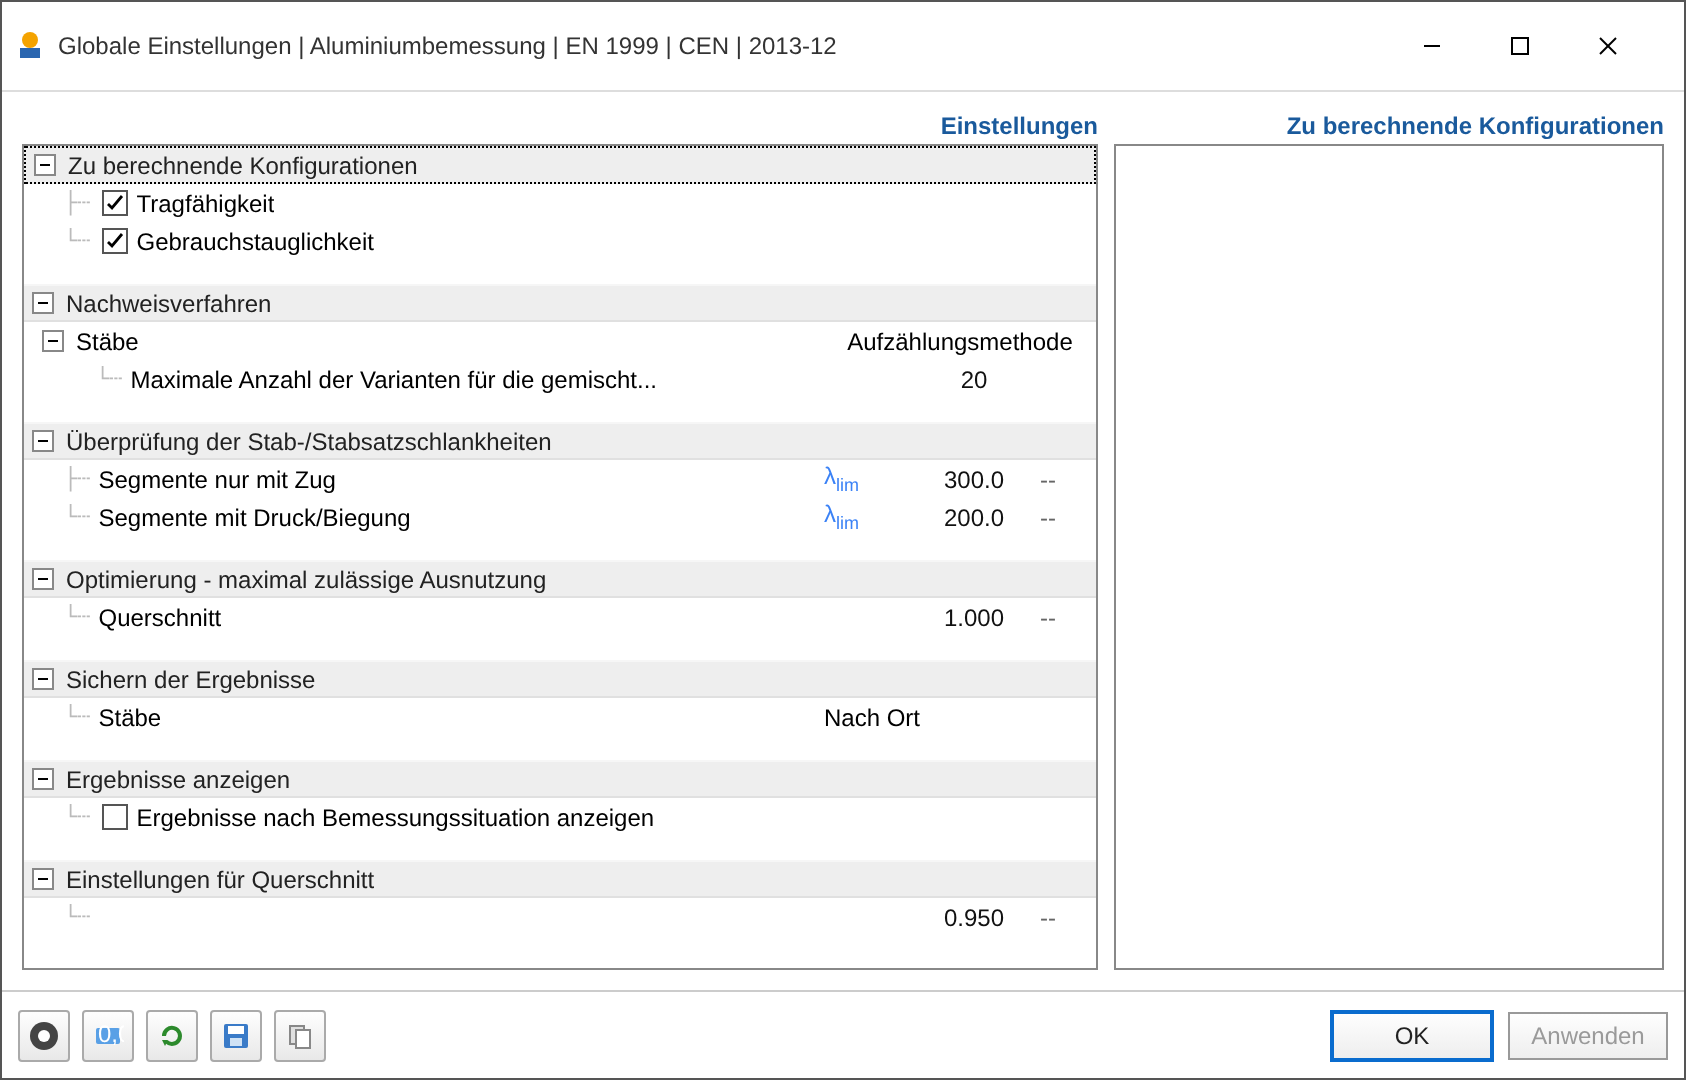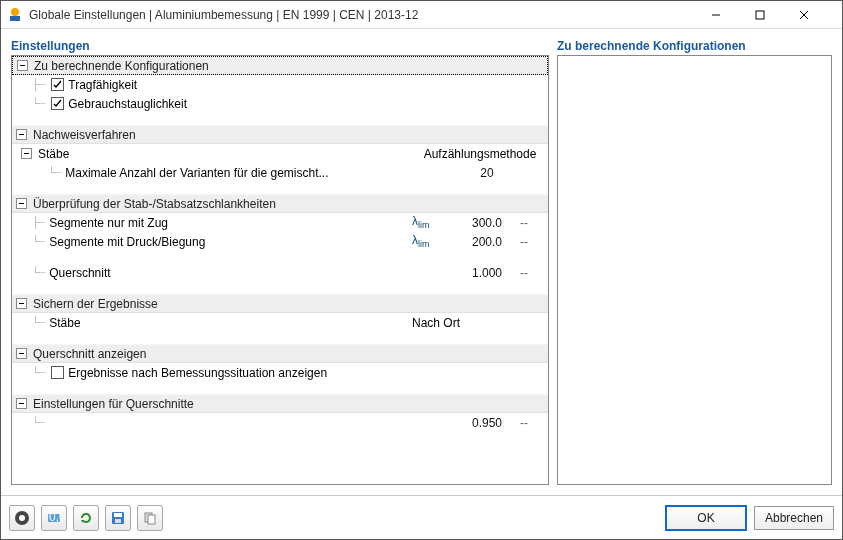--- a/index.html
+++ b/index.html
@@ -1,35 +1,35 @@
 <!DOCTYPE html>
 <html><head>
 <meta charset="utf-8">
 <style>
 * { box-sizing: border-box; margin: 0; padding: 0; font-family: "Segoe UI", Tahoma, sans-serif; font-size: 12px; }
 body { background: #fff; width: 843px; height: 540px; border: 1px solid #555; display: flex; flex-direction: column; }
-.titlebar { height: 28px; background: #fff; display: flex; align-items: center; padding: 0 16px 0 6px; border-bottom: 1px solid #ddd; }
+.titlebar { height: 45px; background: #fff; display: flex; align-items: center; padding: 0 16px 0 6px; border-bottom: 1px solid #ddd; }
 .titlebar .app-icon { width: 16px; height: 16px; margin-right: 6px; }
 .titlebar .title { flex: 1; color: #333; }
 .titlebar .wbtn { width: 44px; height: 28px; display: flex; align-items: center; justify-content: center; color: #000; }
 .main { flex: 1; display: flex; padding: 10px; gap: 8px; overflow: hidden; }
 .left { flex: 1; display: flex; flex-direction: column; min-width: 0; }
 .right { width: 275px; display: flex; flex-direction: column; }
-.section-label { color: #1a5a9c; font-weight: 600; margin-bottom: 2px; }
+.section-label { color: #1a5a9c; font-weight: 600; margin-bottom: 2px; text-align: right; }
 .tree-box { flex: 1; border: 1px solid #888; background: #fff; overflow: auto; }
 .right .content-box { flex: 1; border: 1px solid #888; background: #fff; }
 .node-header { height: 19px; display: flex; align-items: center; background: #eeeeee; padding-left: 4px; color: #222; border-top: 1px solid #f6f6f6; border-bottom: 1px solid #e0e0e0; }
 .node-header.selected { border: 1px dotted #000; }
 .expander { width: 11px; height: 11px; border: 1px solid #888; display: flex; align-items: center; justify-content: center; margin-right: 6px; flex-shrink: 0; cursor: pointer; background: #fff; }
 .expander svg { display: block; }
 .indent { display: inline-block; flex-shrink: 0; }
 .row { height: 19px; display: flex; align-items: center; background: #fff; }
 .row .label-cell { flex: 1; padding-left: 4px; display: flex; align-items: center; min-width: 0; }
 .row .label-cell span { white-space: nowrap; overflow: hidden; text-overflow: ellipsis; }
-.row .sym-cell { width: 52px; text-align: left; color: #0c4a6e; }
+.row .sym-cell { width: 52px; text-align: left; color: #3b82f6; }
 .row .val-cell { width: 54px; text-align: center; padding-right: 8px; color: #111; }
 .row .unit-cell { width: 30px; color: #666; padding-left: 2px; }
 .treeline { color: #bbb; font-family: monospace; white-space: pre; margin-right: 4px; flex-shrink: 0; font-size: 11px; user-select: none; width: auto; }
 .checkbox { width: 13px; height: 13px; border: 1px solid #555; display: inline-flex; align-items: center; justify-content: center; margin: 0 4px 0 2px; background: #fff; flex-shrink: 0; }
 .checkbox svg { display: block; }
 .spacer { height: 12px; }
 .footer { height: 44px; border-top: 1px solid #ccc; display: flex; align-items: center; padding: 0 8px; }
 .footer .tbtn { width: 26px; height: 26px; border: 1px solid #aaa; border-radius: 2px; background: linear-gradient(#fefefe,#e8e8e8); margin-right: 6px; display: flex; align-items: center; justify-content: center; cursor: pointer; }
 .footer .spacer-f { flex: 1; }
 .footer .dbtn { min-width: 80px; height: 24px; border: 1px solid #999; background: linear-gradient(#fefefe,#eee); margin-left: 8px; cursor: pointer; color: #222; }
@@ -169,20 +169,28 @@
             <span class="treeline">└┄</span>
           <span>Segmente mit Druck/Biegung</span>
         </div>
         <div class="sym-cell"><span>λ</span><span class="sub">lim</span></div>
         <div class="val-cell">200.0</div>
         <div class="unit-cell">--</div>
       </div>
 
       <div class="spacer"></div>
 
+      <div class="node-header">
+        <span class="expander">
+            <svg width="7" height="7">
+              <line x1="1" y1="3.5" x2="6" y2="3.5" stroke="#000"></line>
+            </svg>
+          </span>
+        <span>Optimierung - maximal zulässige Ausnutzung</span>
+      </div>
       <div class="row">
         <div class="label-cell">
             <span class="indent" style="width:16px"></span>
             <span class="treeline">└┄</span>
           <span>Querschnitt</span>
         </div>
         <div class="sym-cell"></div>
         <div class="val-cell">1.000</div>
         <div class="unit-cell">--</div>
       </div>
@@ -207,21 +215,21 @@
       </div>
 
       <div class="spacer"></div>
 
       <div class="node-header">
         <span class="expander">
             <svg width="7" height="7">
               <line x1="1" y1="3.5" x2="6" y2="3.5" stroke="#000"></line>
             </svg>
           </span>
-        <span>Querschnitt anzeigen</span>
+        <span>Ergebnisse anzeigen</span>
       </div>
       <div class="row">
         <div class="label-cell">
             <span class="indent" style="width:16px"></span>
             <span class="treeline">└┄</span>
           <span class="checkbox"></span>
           <span>Ergebnisse nach Bemessungssituation anzeigen</span>
         </div>
         <div class="sym-cell"></div>
           <div class="val-cell"></div>
@@ -229,21 +237,21 @@
       </div>
 
       <div class="spacer"></div>
 
       <div class="node-header">
         <span class="expander">
             <svg width="7" height="7">
               <line x1="1" y1="3.5" x2="6" y2="3.5" stroke="#000"></line>
             </svg>
           </span>
-        <span>Einstellungen für Querschnitte</span>
+        <span>Einstellungen für Querschnitt</span>
       </div>
       <div class="row">
         <div class="label-cell">
             <span class="indent" style="width:16px"></span>
             <span class="treeline">└┄</span>
         </div>
         <div class="sym-cell"></div>
         <div class="val-cell">0.950</div>
         <div class="unit-cell">--</div>
       </div>
@@ -284,14 +292,14 @@
       </svg>
     </div>
   <div class="tbtn">
       <svg width="16" height="16">
         <rect x="3" y="3" width="7" height="9" fill="#e0e0e0" stroke="#888"></rect>
         <rect x="6" y="5" width="7" height="9" fill="#fff" stroke="#888"></rect>
       </svg>
     </div>
   <div class="spacer-f"></div>
   <button class="dbtn primary">OK</button>
-  <button class="dbtn">Abbrechen</button>
+  <button class="dbtn disabled">Anwenden</button>
 </div>
 
 </body></html>

